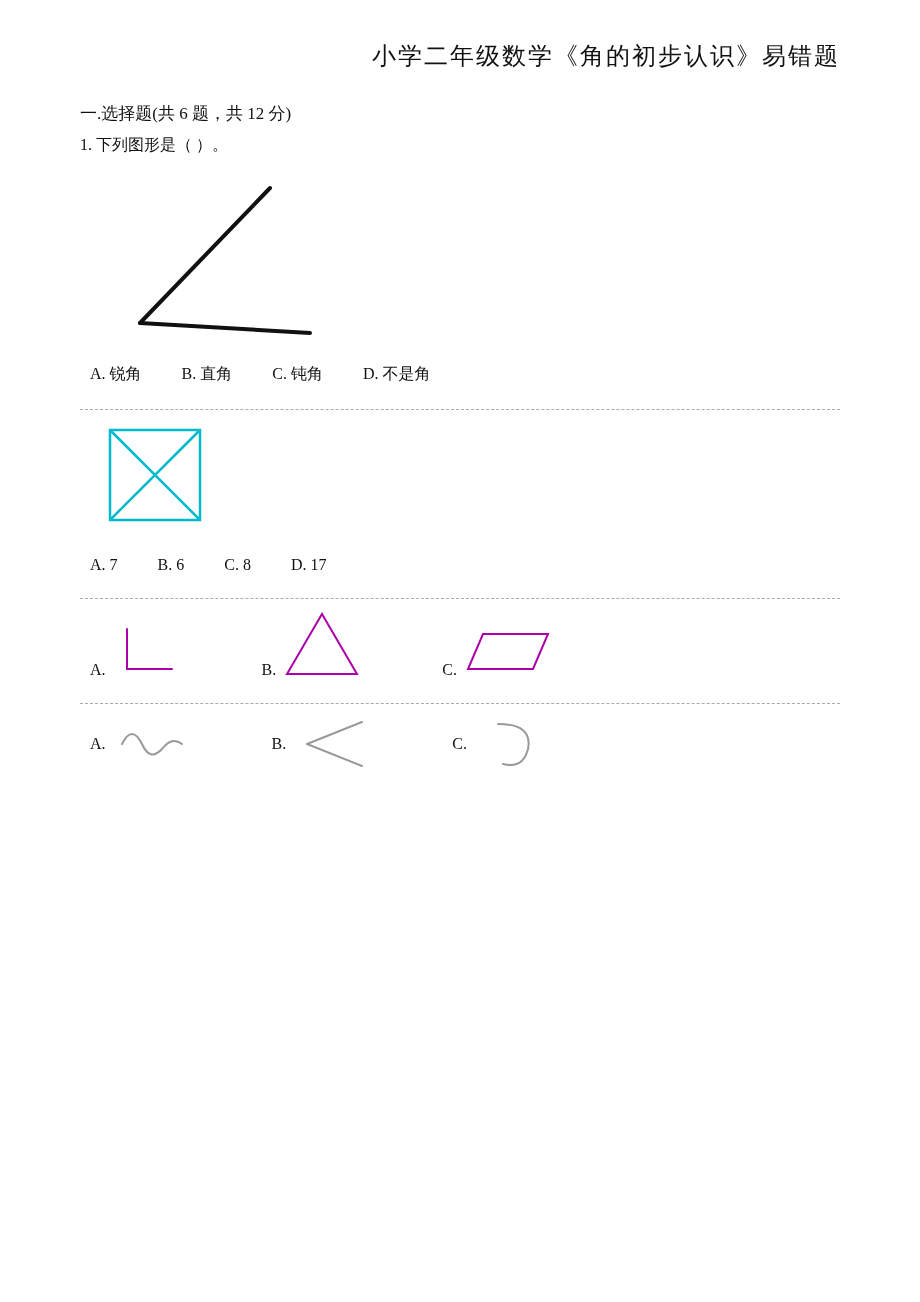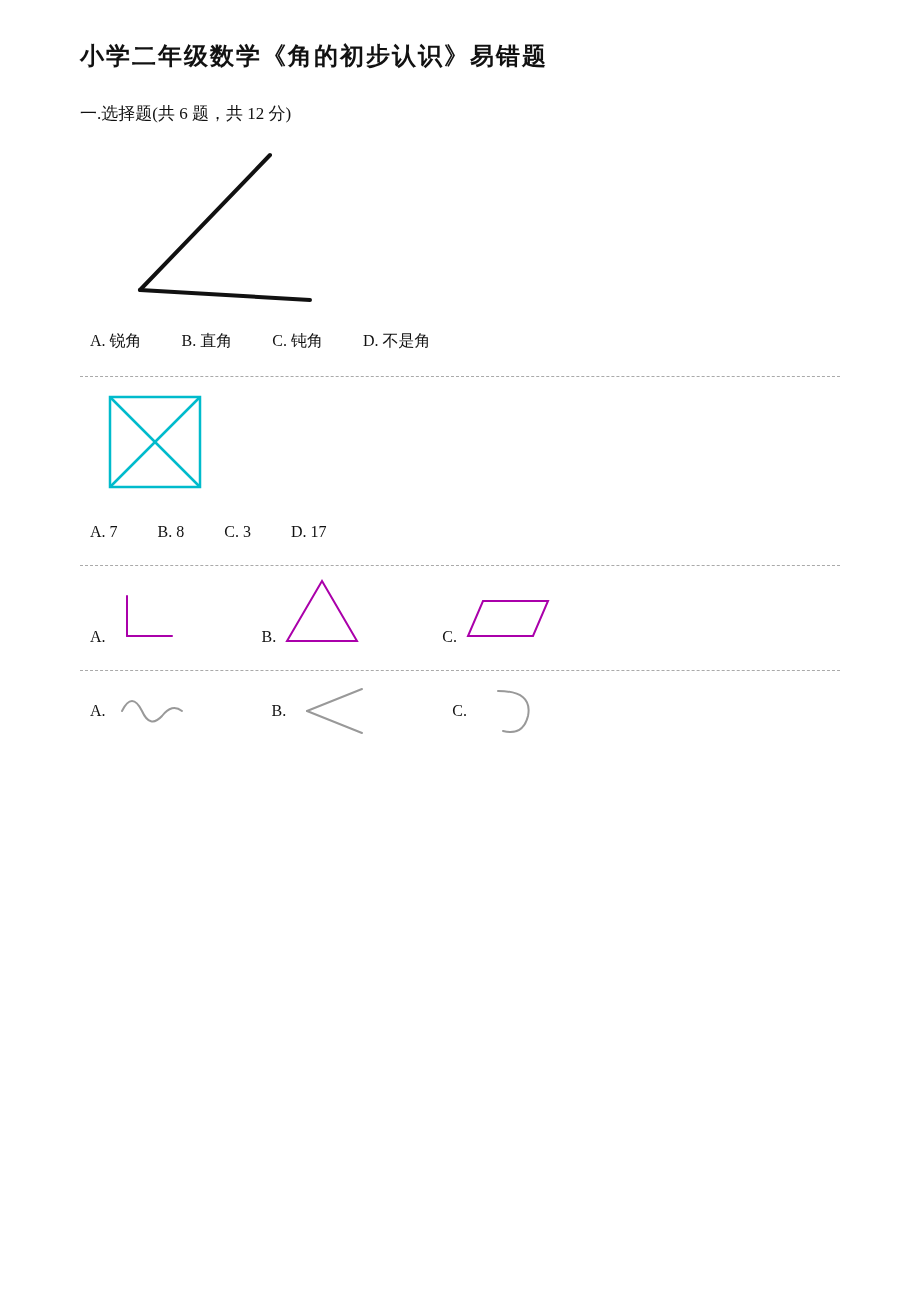--- a/index.html
+++ b/index.html
@@ -6,23 +6,23 @@
     body {
       background: #fff;
       font-family: "SimSun", "宋体", serif;
       font-size: 16px;
       color: #111;
       width: 920px;
       min-height: 1302px;
       padding: 40px 80px;
     }
     .page-title {
-      text-align: left;
+      text-align: right;
       font-size: 24px;
-      font-weight: bold;
+      font-weight: normal;
       margin-bottom: 30px;
       letter-spacing: 2px;
     }
     .section-header {
       font-size: 17px;
       margin-bottom: 10px;
     }
     .question {
       margin-bottom: 24px;
     }
@@ -56,20 +56,21 @@
     svg { display: block; }
   </style>
 </head>
 <body>
 
 <div class="page-title">小学二年级数学《角的初步认识》易错题</div>
 
 <div class="section-header">一.选择题(共 6 题，共 12 分)</div>
 
 <div class="question">
+  <div class="question-text">1. 下列图形是（     ）。</div>
 
   <div class="figure-area">
     <svg width="220" height="180" viewBox="0 0 220 180">
 
       <line x1="40" y1="155" x2="170" y2="20" stroke="#111" stroke-width="4" stroke-linecap="round"></line>
 
       <line x1="40" y1="155" x2="210" y2="165" stroke="#111" stroke-width="4" stroke-linecap="round"></line>
     </svg>
   </div>
 
@@ -101,24 +102,24 @@
       <line x1="10" y1="10" x2="100" y2="100" stroke="#0bc" stroke-width="2.5"></line>
       <line x1="100" y1="10" x2="10" y2="100" stroke="#0bc" stroke-width="2.5"></line>
     </svg>
   </div>
 
   <div class="options-row">
     <div class="option">
       <span>A. 7</span>
     </div>
     <div class="option">
-      <span>B. 8</span>
+      <span>B. 6</span>
     </div>
     <div class="option">
-      <span>C. 3</span>
+      <span>C. 8</span>
     </div>
     <div class="option">
       <span>D. 17</span>
     </div>
   </div>
 </div>
 
 <hr class="divider">
 
 <div class="question">

